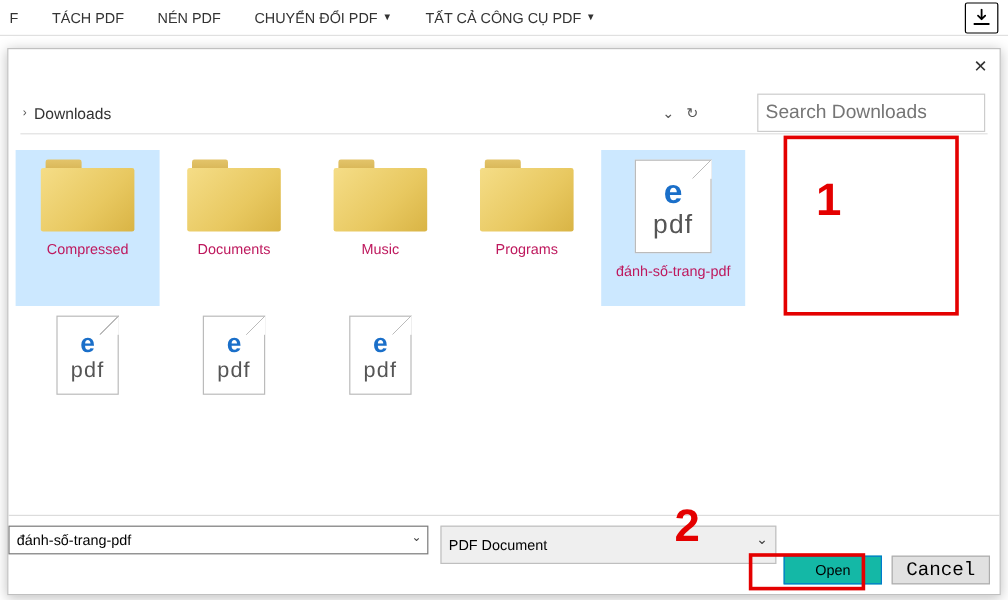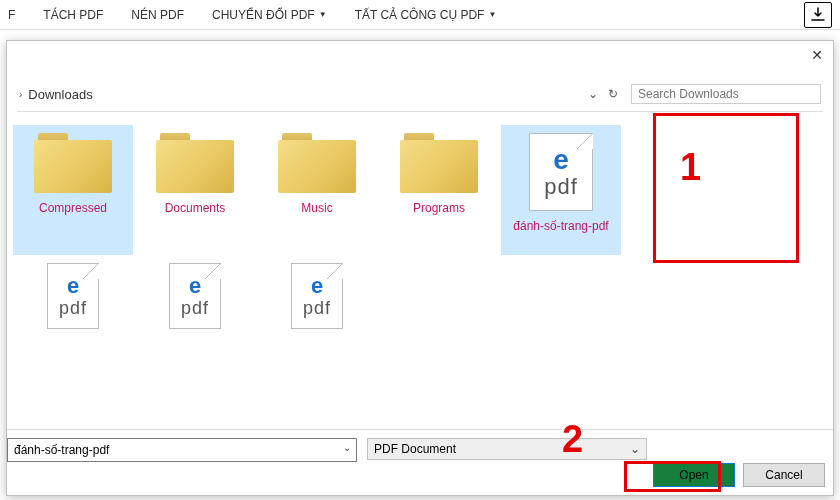--- a/index.html
+++ b/index.html
@@ -13,21 +13,21 @@
 .shadow-box { position: absolute; left: 6px; right: 6px; top: 40px; bottom: 4px; border: 1px solid #c0c0c0; box-shadow: 0 2px 10px rgba(0,0,0,0.25); background: #fff; }
 
 .close-x { position: absolute; top: 6px; right: 10px; font-size: 14px; color: #333; cursor: pointer; font-family: Arial; }
 
 .nav-row { position: absolute; top: 36px; left: 0; right: 0; height: 34px; display: flex; align-items: center; padding: 0 12px; font-size: 13px; color: #333; }
 .breadcrumb { flex: 0 0 auto; display: flex; align-items: center; }
 .breadcrumb .chev { font-size: 10px; margin-right: 6px; color: #555; }
 .nav-row .spacer { flex: 1; }
 .nav-row .nav-icons { display: flex; align-items: center; gap: 4px; margin-right: 10px; }
 .nav-row .nav-icons .ico { width: 16px; height: 16px; color: #555; cursor: pointer; display:flex; align-items:center; justify-content:center; font-size:12px;}
-.search-box { width: 190px; height: 20px; border: 1px solid #ccc; font-size: 12px; padding: 0 6px; color: #888; background:#fff; }
+.search-box { width: 190px; height: 32px; border: 1px solid #ccc; font-size: 16px; padding: 0 6px; color: #888; background:#fff;margin-left:36px; }
 
 .divider { position: absolute; top: 70px; left: 10px; right: 10px; height: 1px; background: #e0e0e0; }
 
 .files-area { position: absolute; top: 84px; left: 0; right: 10px; bottom: 70px; overflow: hidden; }
 .files-grid { display: flex; flex-wrap: wrap; align-content: flex-start; padding-left: 6px; }
 .file-item { width: 120px; height: 130px; display: flex; flex-direction: column; align-items: center; justify-content: flex-start; padding-top: 8px; cursor: pointer; margin-right: 2px; }
 .file-item.selected { background: #cce8ff; }
 .file-item .lbl { font-size: 12px; color: #be185d; text-align: center; margin-top: 8px; width: 100%; overflow: hidden; text-overflow: ellipsis; white-space: nowrap; padding: 0 4px; }
 
 .folder-icon { width: 78px; height: 60px; position: relative; }
@@ -39,24 +39,24 @@
 .pdf-icon .edge-e { font-size:28px; font-weight:700; color:#1a6fc9; font-family:"Segoe UI",Arial; line-height:1; }
 .pdf-icon .pdf-txt { font-size:22px; color:#555; letter-spacing:1px; line-height:1; margin-top:2px;}
 .pdf-icon.small { width:52px; height:66px; }
 .pdf-icon.small .edge-e { font-size:22px; }
 .pdf-icon.small .pdf-txt { font-size:18px; }
 
 .second-row .file-item { height: 120px; }
 
 .bottom-bar { position:absolute; left:0; right:0; bottom:0; height:66px; border-top:1px solid #dcdcdc; }
 .filename-input { position:absolute; left:0; top:8px; width:350px; height:24px; border:1px solid #7a7a7a; font-size:12px; padding:0 6px; background:#fff; }
-.filetype-select { position:absolute; left:360px; right:186px; top:8px; height:22px; border:1px solid #bfbfbf; background:#efefef; font-size:12px; padding:0 6px; cursor:pointer; display:flex; align-items:center; }
+.filetype-select { position:absolute; left:360px; right:186px; top:8px; height:32px; border:1px solid #bfbfbf; background:#efefef; font-size:12px; padding:0 6px; cursor:pointer; display:flex; align-items:center; }
 .filetype-select::after { content:"⌄"; position:absolute; right:6px; top:3px; font-size:12px; color:#444;}
-.open-btn { position:absolute; right:98px; bottom:8px; width:82px; height:24px; background:#15803d; border:1px solid #007acc; font-size:12px; cursor:pointer;margin-left:32px; }
-.cancel-btn { position:absolute; right:8px; bottom:8px; width:82px; height:24px; background:#e1e1e1; border:1px solid #adadad; font-size:12px; cursor:pointer; }
+.open-btn { position:absolute; right:98px; bottom:8px; width:82px; height:24px; background:#14b8a6; border:1px solid #007acc; font-size:12px; cursor:pointer;margin-left:32px; }
+.cancel-btn { position:absolute; right:8px; bottom:8px; width:82px; height:24px; background:#e1e1e1; border:1px solid #adadad; font-size:16px; cursor:pointer;font-family:Liberation Mono, monospace; }
 
 .annot { position:absolute; border:3px solid #e40000; pointer-events:none; }
 .annot-num { position:absolute; color:#e40000; font-weight:700; font-size:38px; font-family:Arial; pointer-events:none; }
 
 .fn-chev { position:absolute; top:12px; font-size:10px; color:#444;}
 </style>
 </head>
 <body>
 
 <div class="top-toolbar">

